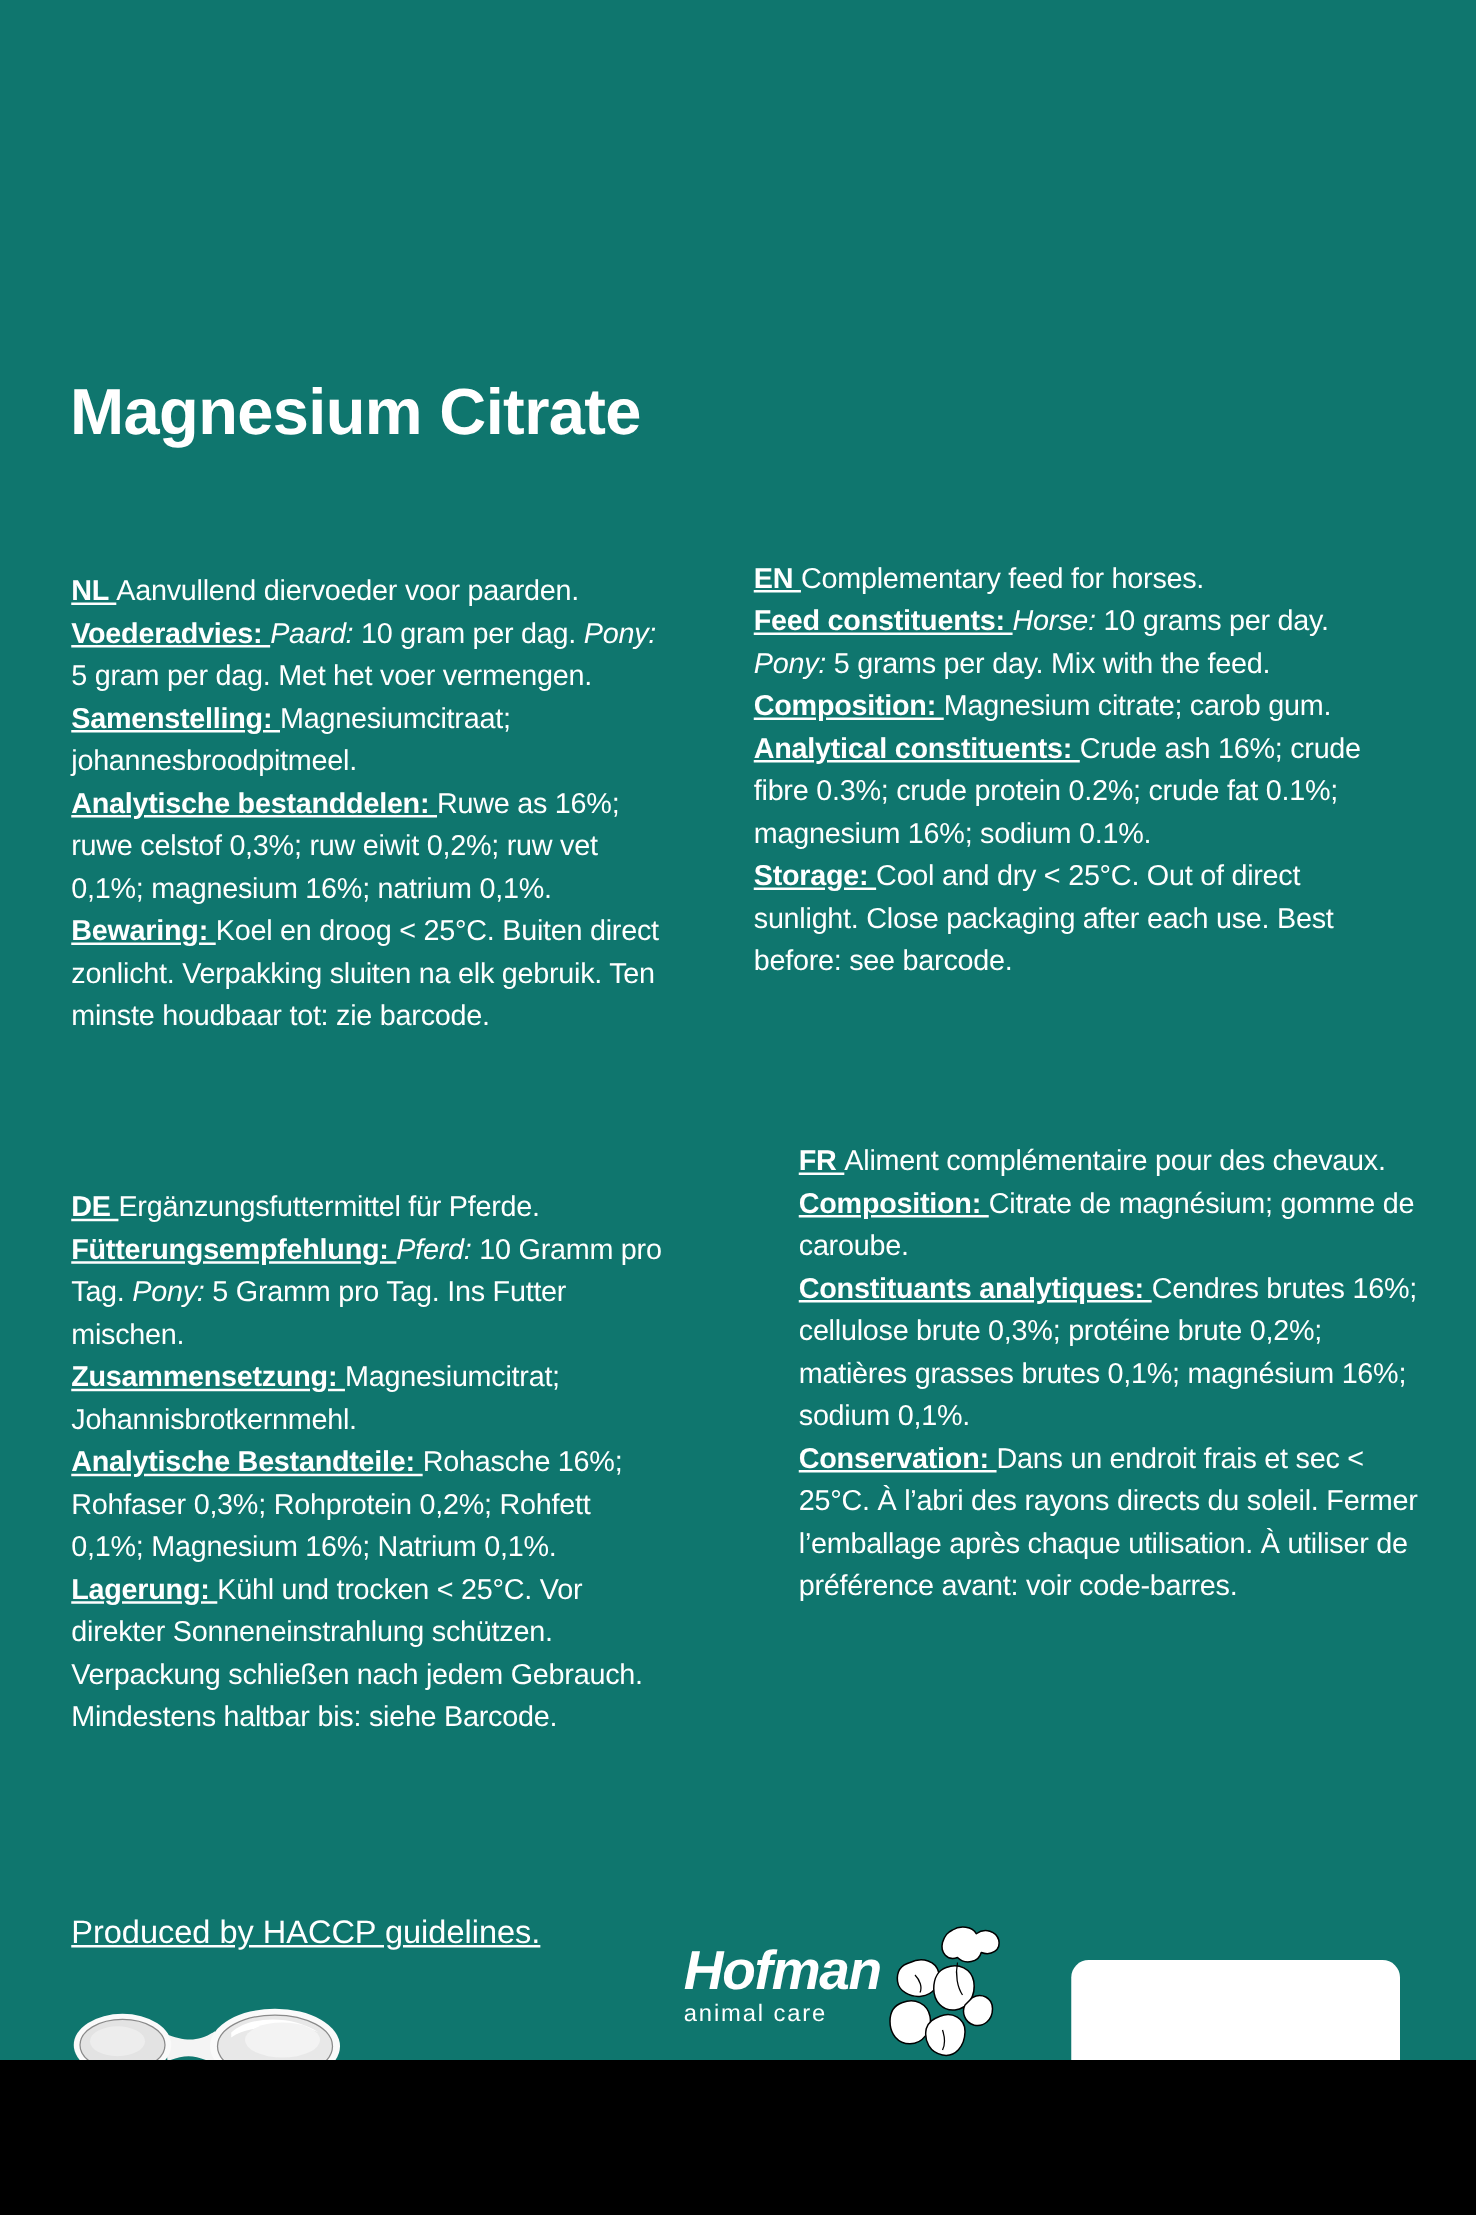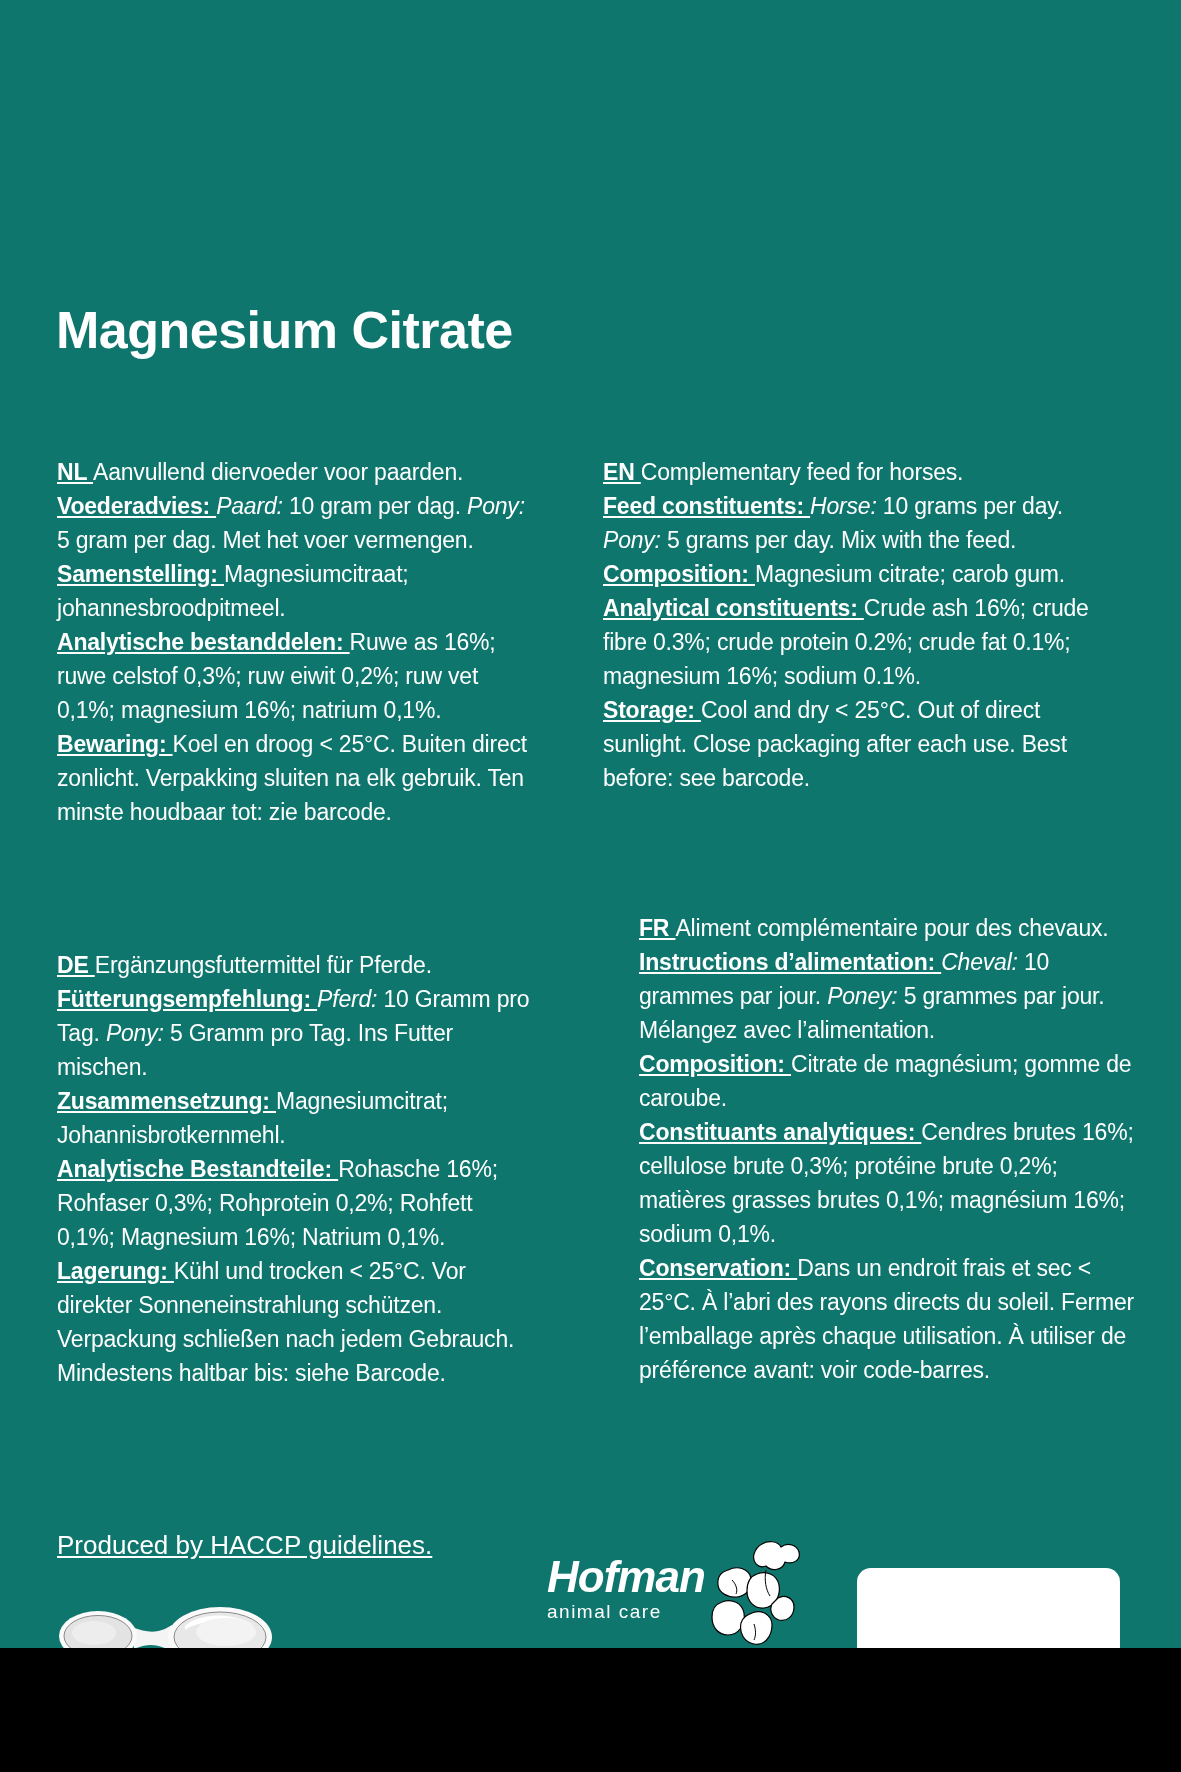--- a/index.html
+++ b/index.html
@@ -24,21 +24,21 @@
   }
   .lang-block {
     position: absolute;
     font-size: 23px;
     line-height: 34px;
     letter-spacing: -0.2px;
     font-weight: 400;
   }
   .block-nl { left: 57px;  top: 455px; width: 478px; }
   .block-de { left: 57px;  top: 948px; width: 478px; }
-  .block-en { left: 603px; top: 455px; width: 508px; }
+  .block-en { left: 603px; top: 445px; width: 508px; }
   .block-fr { left: 603px; top: 911px; width: 508px; margin-left: 36px; }
   .para .b { font-weight: 700; text-decoration: underline; }
   .para .i { font-style: italic; }
   .haccp {
     position: absolute;
     left: 57px;
     top: 1530px;
     font-size: 26px;
     text-decoration: underline;
   }
@@ -113,21 +113,20 @@
     </section>
   <section class="lang-block block-en">
       <div class="para"><span class="b">EN </span><span>Complementary feed for horses.</span></div>
       <div class="para"><span class="b">Feed constituents: </span><span class="i">Horse: </span><span>10 grams per day. </span><span class="i">Pony: </span><span>5 grams per day. Mix with the feed.</span></div>
       <div class="para"><span class="b">Composition: </span><span>Magnesium citrate; carob gum.</span></div>
       <div class="para"><span class="b">Analytical constituents: </span><span>Crude ash 16%; crude fibre 0.3%; crude protein 0.2%; crude fat 0.1%; magnesium 16%; sodium 0.1%.</span></div>
       <div class="para"><span class="b">Storage: </span><span>Cool and dry &lt; 25°C. Out of direct sunlight. Close packaging after each use. Best before: see barcode.</span></div>
     </section>
   <section class="lang-block block-fr">
       <div class="para"><span class="b">FR </span><span>Aliment complémentaire pour des chevaux.</span></div>
-      <div class="para"><span class="b">Instructions d’alimentation: </span><span class="i">Cheval: </span><span>10 grammes par jour. </span><span class="i">Poney: </span><span>5 grammes par jour. Mélangez avec l’alimentation.</span></div>
       <div class="para"><span class="b">Composition: </span><span>Citrate de magnésium; gomme de caroube.</span></div>
       <div class="para"><span class="b">Constituants analytiques: </span><span>Cendres brutes 16%; cellulose brute 0,3%; protéine brute 0,2%; matières grasses brutes 0,1%; magnésium 16%; sodium 0,1%.</span></div>
       <div class="para"><span class="b">Conservation: </span><span>Dans un endroit frais et sec &lt; 25°C. À l’abri des rayons directs du soleil. Fermer l’emballage après chaque utilisation. À utiliser de préférence avant: voir code-barres.</span></div>
     </section>
 
   <div class="haccp">Produced by HACCP guidelines.</div>
 
   <svg class="spoons" width="235" height="82" viewBox="0 0 235 82">
 
     <path d="M82 31 C 98 37 108 38 122 29 L124 57 C 108 47 98 47 84 53 Z" fill="#f4f4f4"></path>

